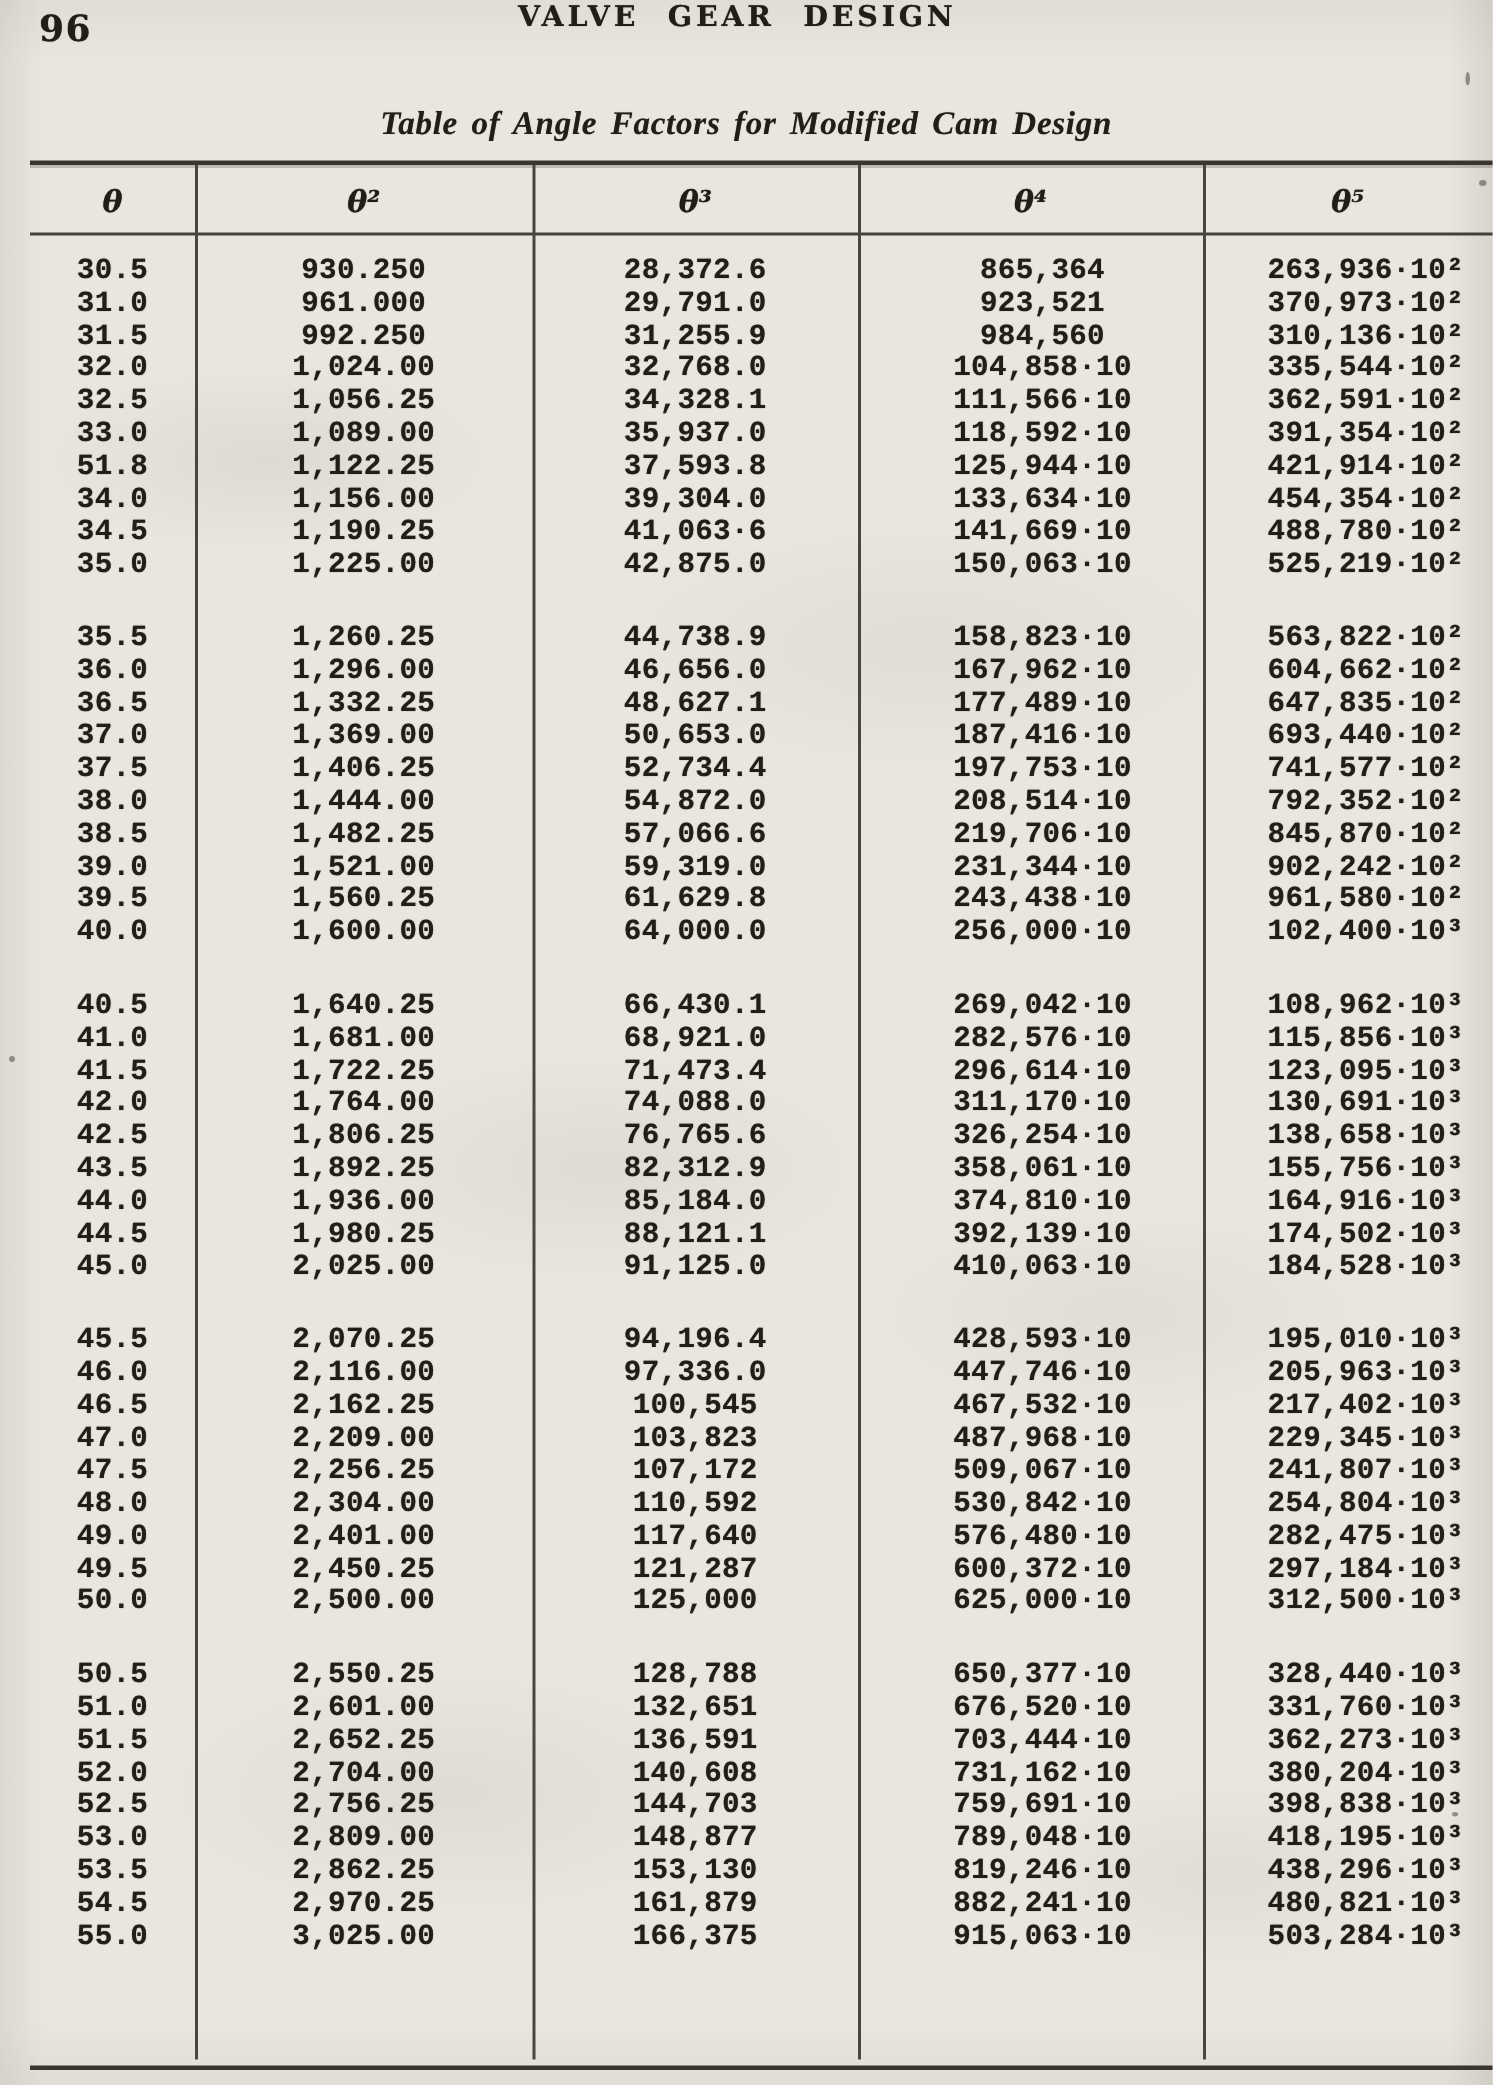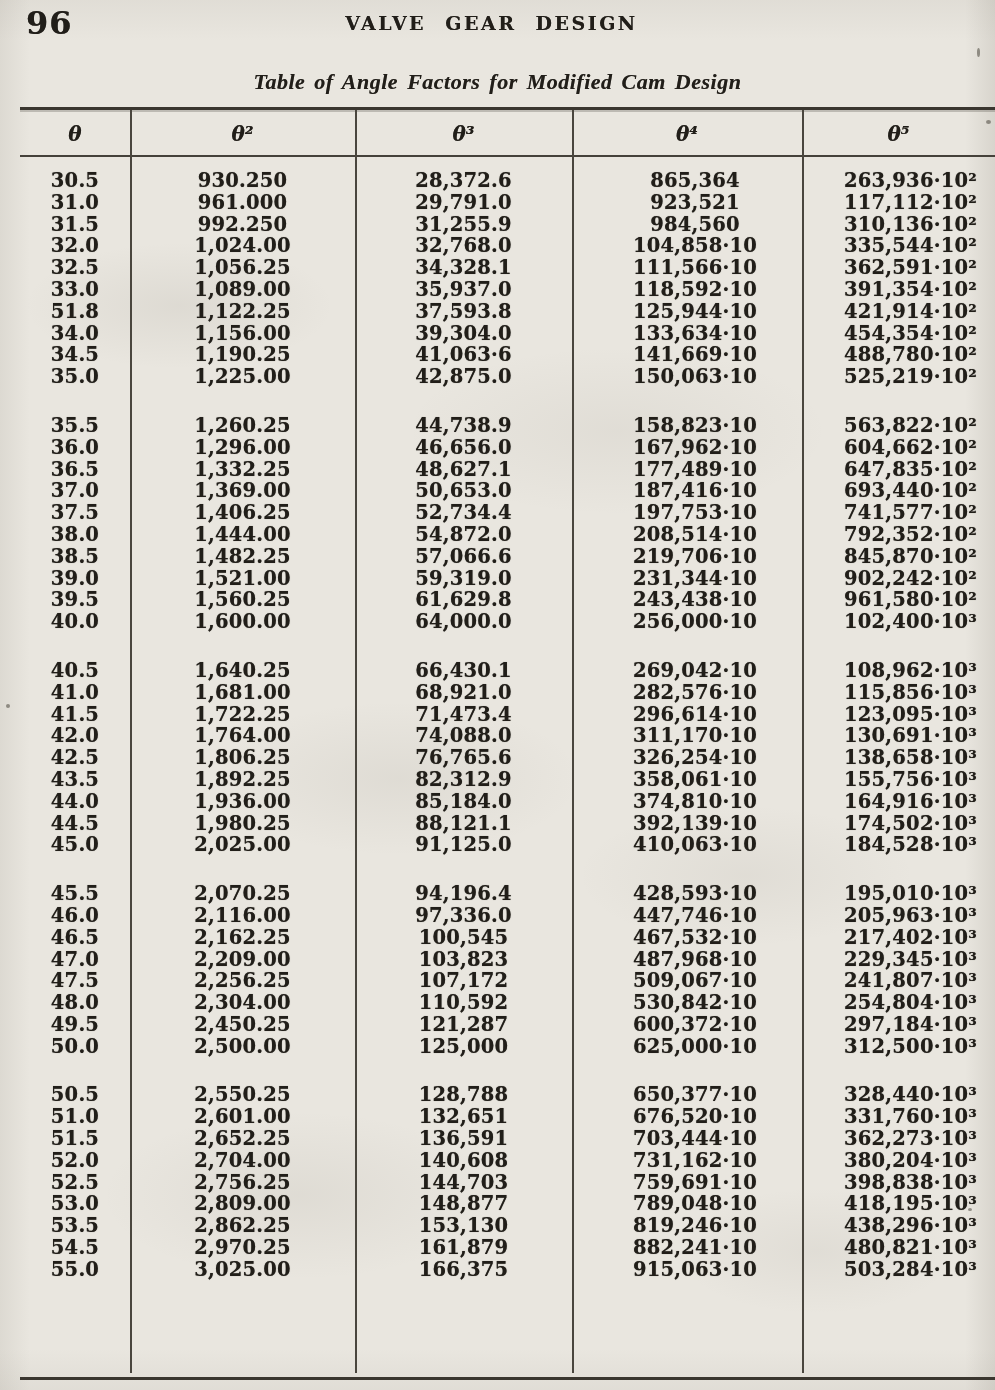--- a/index.html
+++ b/index.html
@@ -19,25 +19,25 @@
       radial-gradient(240px 100px at 75% 63%, rgba(120,114,102,0.08), rgba(120,114,102,0) 70%),
       radial-gradient(280px 120px at 30% 86%, rgba(120,114,102,0.09), rgba(120,114,102,0) 70%),
       radial-gradient(200px 90px at 82% 90%, rgba(120,114,102,0.08), rgba(120,114,102,0) 70%),
       linear-gradient(90deg, rgba(110,104,92,0.10) 0, rgba(110,104,92,0) 3%, rgba(110,104,92,0) 97%, rgba(110,104,92,0.14) 100%),
       linear-gradient(0deg, rgba(110,104,92,0.07) 0, rgba(110,104,92,0) 3%, rgba(110,104,92,0) 97%, rgba(110,104,92,0.07) 100%);
   }
   .speck{position:absolute;background:rgba(60,55,46,0.5);border-radius:50%;}
 
   .page-number{
     position:absolute;left:26px;top:4px;
-    font-size:32px;font-weight:700;letter-spacing:1px;
+    font-size:24px;font-weight:700;letter-spacing:1px;
     text-shadow:0 0 0.6px rgba(33,30,25,0.7);
   }
   .running-title{
-    position:absolute;left:0;right:60px;top:12px;text-align:center;
+    position:absolute;left:0;right:60px;top:0;text-align:center;
     font-size:19px;font-weight:700;letter-spacing:2.5px;word-spacing:10px;
     text-shadow:0 0 0.6px rgba(33,30,25,0.7);
     padding-left:48px;
   }
   .caption{
     position:absolute;left:0;right:0;top:69px;text-align:center;
     font-size:22px;font-style:italic;font-weight:700;letter-spacing:0.5px;word-spacing:3px;
     text-shadow:0 0 0.5px rgba(33,30,25,0.6);
     font-family:Liberation Serif, serif;
   }
@@ -56,21 +56,21 @@
   }
   .thead .hcell{
     text-align:center;font-style:italic;font-weight:700;font-size:20px;
     text-shadow:0 0 0.6px rgba(33,30,25,0.7);
   }
 
   .tbody{position:absolute;left:20px;top:170px;width:975px;}
   .group{margin-bottom:27px;}
   .trow{
     display:grid;grid-template-columns:110px 225px 217px 230px 193px;
-    height:21.8px;line-height:21.8px;
+    height:21.8px;line-height:21.8px;font-family:Liberation Mono, monospace;
   }
   .trow .cell{
     text-align:center;font-size:19.5px;font-weight:700;letter-spacing:0.2px;
     white-space:nowrap;
     text-shadow:0 0 0.7px rgba(33,30,25,0.65);
   }
   .trow .c3{padding-left:16px;}
   .trow .c4{padding-left:24px;}
 </style>
 </head>
@@ -106,21 +106,21 @@
         <div class="cell c1">930.250</div>
         <div class="cell c2">28,372.6</div>
         <div class="cell c3">865,364</div>
         <div class="cell c4">263,936·10²</div>
       </div>
       <div class="trow">
         <div class="cell c0">31.0</div>
         <div class="cell c1">961.000</div>
         <div class="cell c2">29,791.0</div>
         <div class="cell c3">923,521</div>
-        <div class="cell c4">117,112·10²</div>
+        <div class="cell c4">370,973·10²</div>
       </div>
       <div class="trow">
         <div class="cell c0">31.5</div>
         <div class="cell c1">992.250</div>
         <div class="cell c2">31,255.9</div>
         <div class="cell c3">984,560</div>
         <div class="cell c4">310,136·10²</div>
       </div>
       <div class="trow">
         <div class="cell c0">32.0</div>
@@ -346,20 +346,27 @@
         <div class="cell c4">241,807·10³</div>
       </div>
       <div class="trow">
         <div class="cell c0">48.0</div>
         <div class="cell c1">2,304.00</div>
         <div class="cell c2">110,592</div>
         <div class="cell c3">530,842·10</div>
         <div class="cell c4">254,804·10³</div>
       </div>
       <div class="trow">
+        <div class="cell c0">49.0</div>
+        <div class="cell c1">2,401.00</div>
+        <div class="cell c2">117,640</div>
+        <div class="cell c3">576,480·10</div>
+        <div class="cell c4">282,475·10³</div>
+      </div>
+      <div class="trow">
         <div class="cell c0">49.5</div>
         <div class="cell c1">2,450.25</div>
         <div class="cell c2">121,287</div>
         <div class="cell c3">600,372·10</div>
         <div class="cell c4">297,184·10³</div>
       </div>
       <div class="trow">
         <div class="cell c0">50.0</div>
         <div class="cell c1">2,500.00</div>
         <div class="cell c2">125,000</div>

